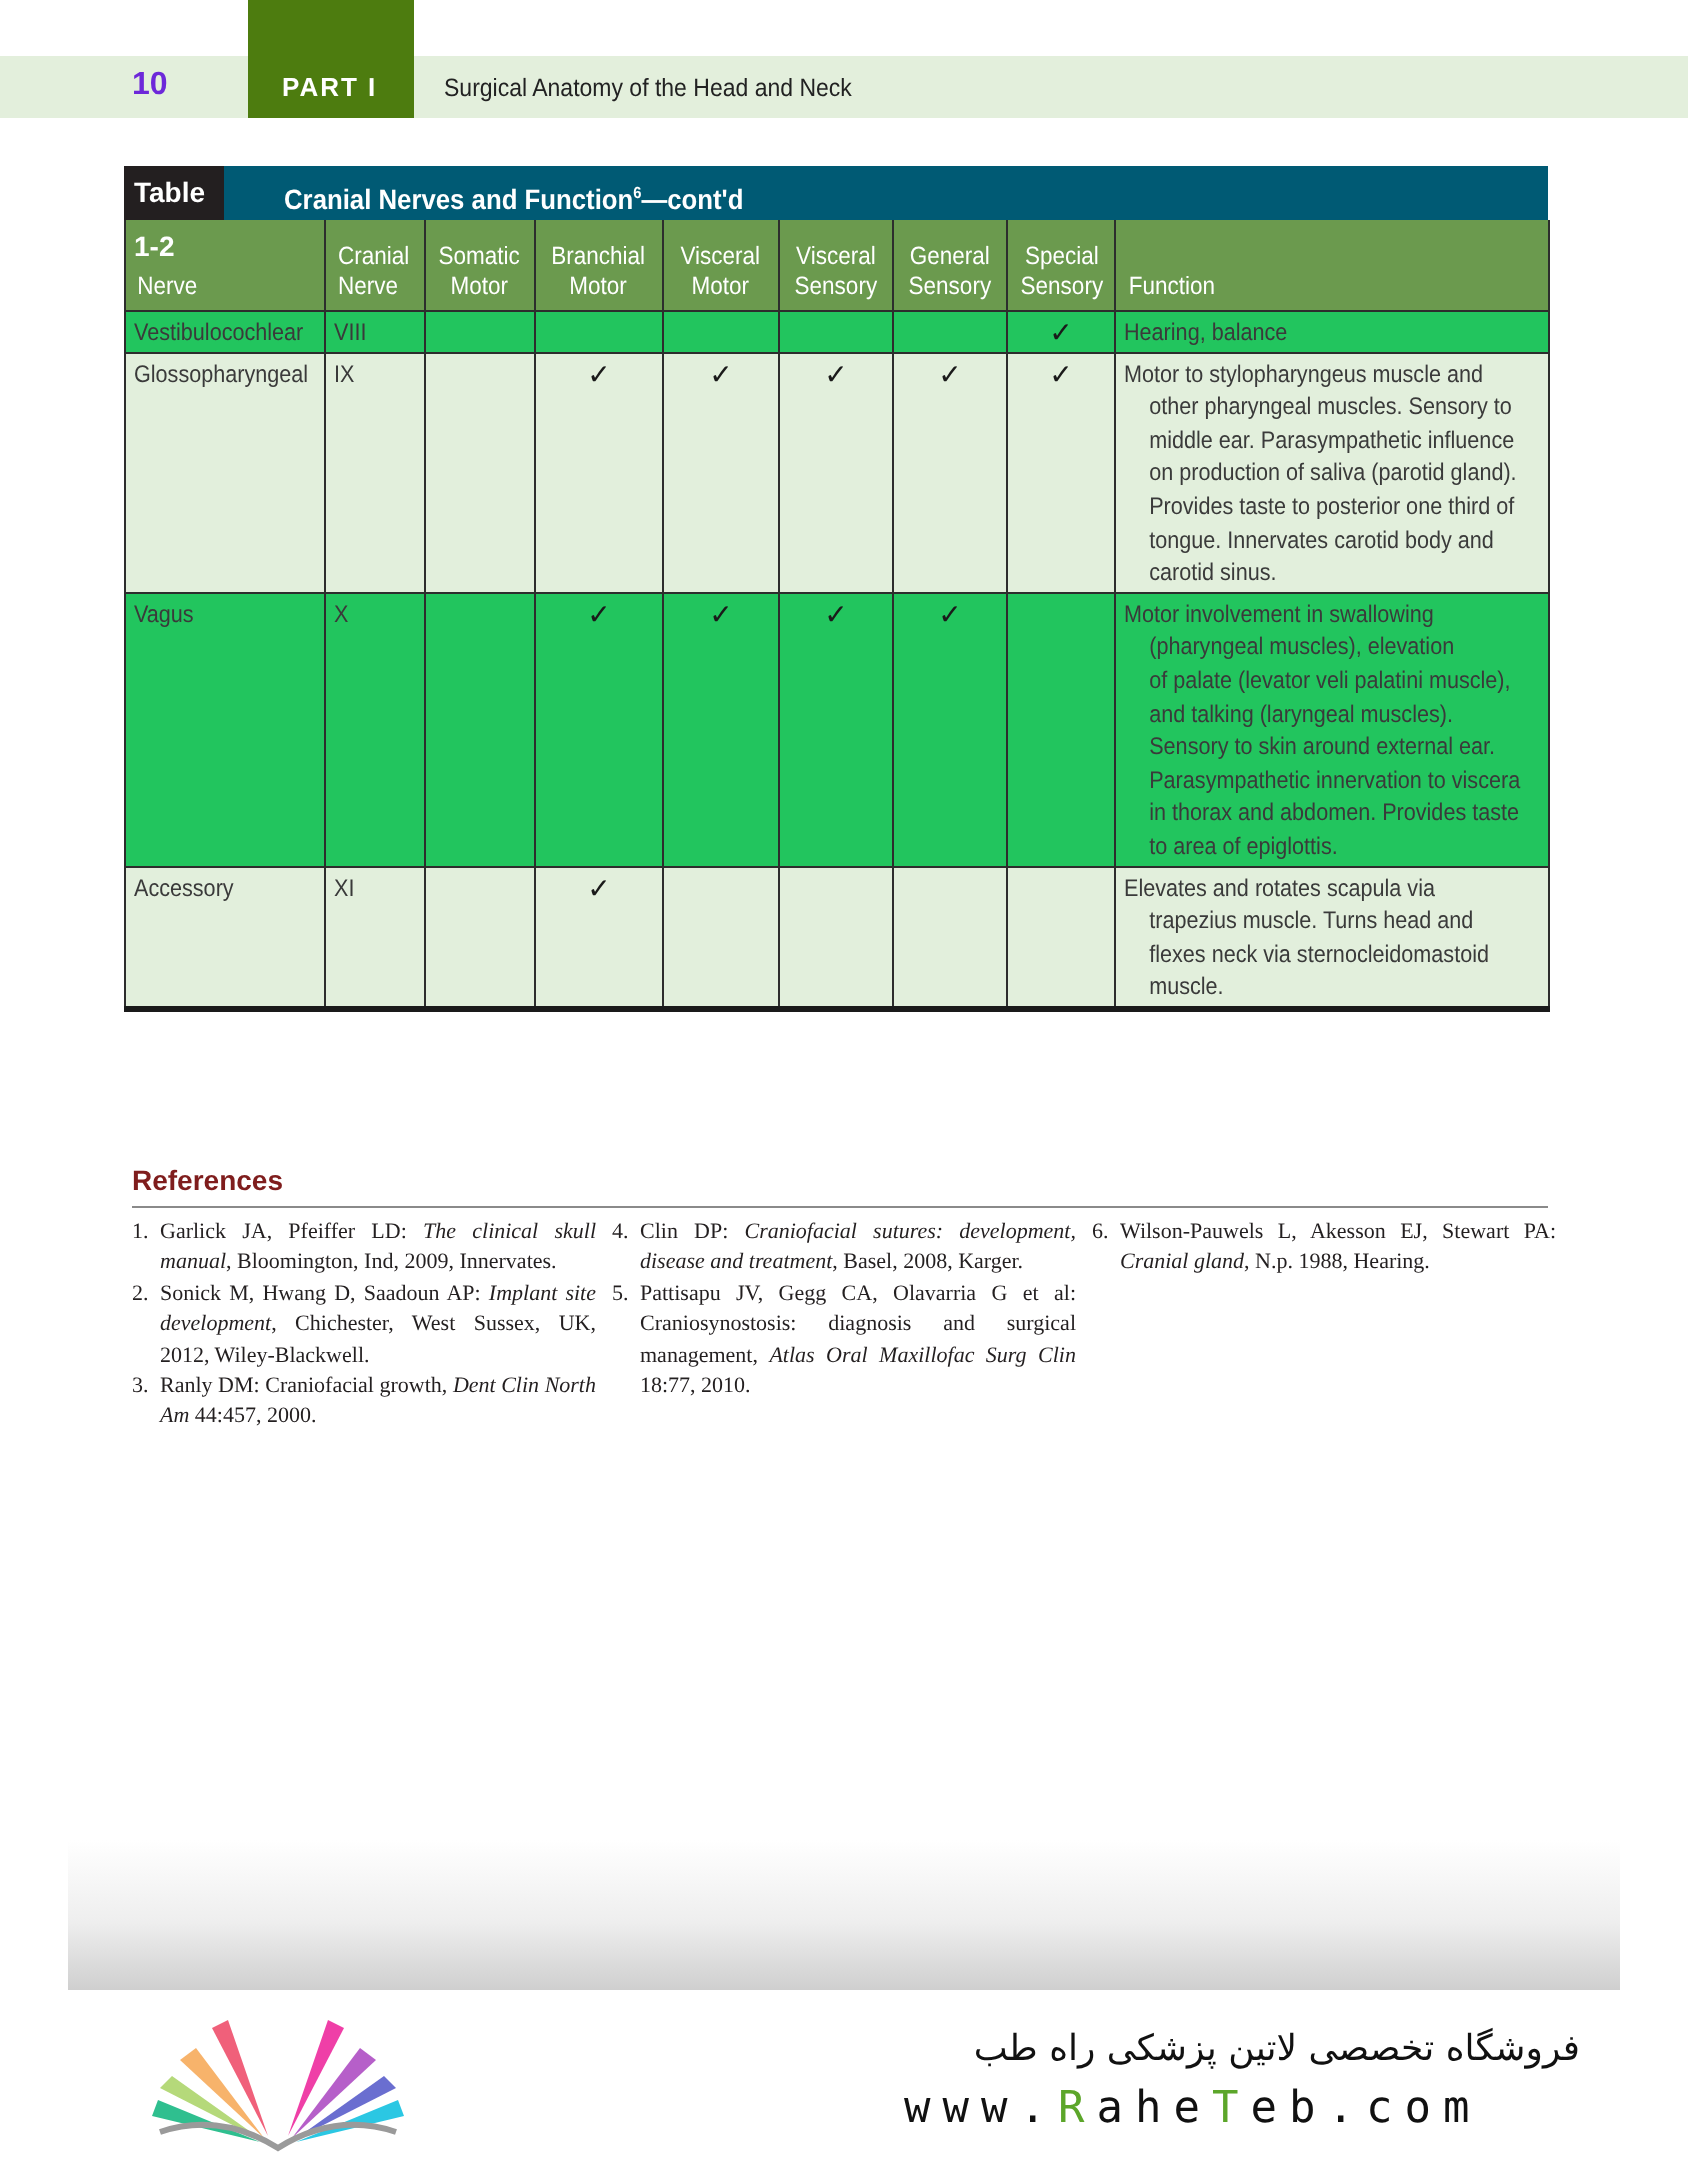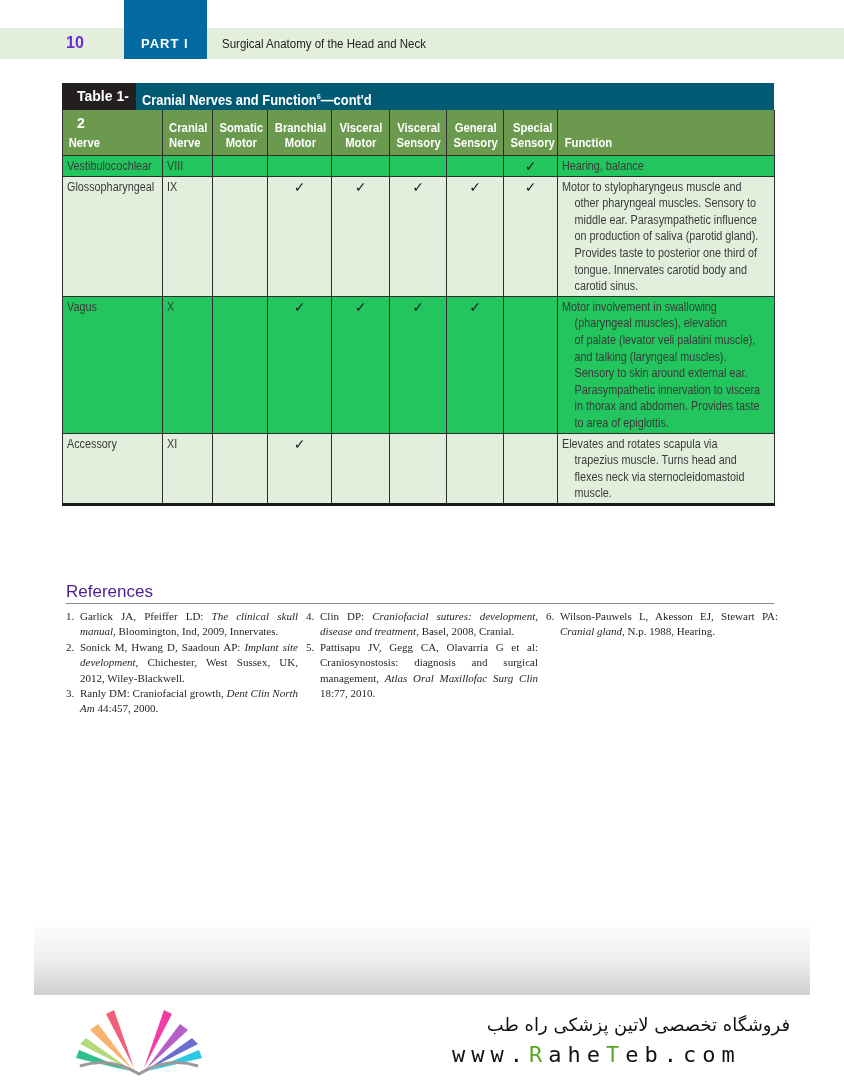--- a/index.html
+++ b/index.html
@@ -1,51 +1,51 @@
 <!DOCTYPE html>
 <html><head>
 <meta charset="utf-8">
 <style>
   html, body { margin:0; padding:0; }
   body { width:844px; height:1080px; position:relative; background:#ffffff; overflow:hidden;
          font-family:"Liberation Sans", sans-serif; color:#231f20; }
 
   
   .hdr-band { position:absolute; left:0; top:28px; width:844px; height:31px; background:#e3efdc; }
-  .hdr-part { position:absolute; left:124px; top:0; width:83px; height:59px; background:#0369a1; }
+  .hdr-part { position:absolute; left:124px; top:0; width:83px; height:59px; background:#4d7c0f; }
   .hdr-part span { position:absolute; left:17px; top:36px; color:#ffffff; font-weight:bold; font-size:13px; letter-spacing:1px; }
   .hdr-page { position:absolute; left:66px; top:34px; font-size:16px; font-weight:bold; color:#6d28d9; }
   .hdr-title { position:absolute; left:222px; top:37px; font-size:12.5px; color:#222; transform:scaleX(0.92); transform-origin:left; }
 
   
   .tbl { position:absolute; left:62px; top:83px; width:712px; }
   .tbl-title { height:27px; background:#005a74; position:relative; }
-  .tbl-label { position:absolute; left:0; top:0; height:27px; width:74px; background:#231f20; color:#fff;
-               font-weight:bold; font-size:14px; line-height:27px; padding-left:15px; box-sizing:border-box; }
+  .tbl-label { position:absolute; left:0; top:0; height:27px; width:50px; background:#231f20; color:#fff;
+               font-weight:bold; font-size:14px; line-height:27px; padding-left:5px; box-sizing:border-box; }
   .tbl-caption { position:absolute; left:80px; top:0; line-height:27px; color:#fff; font-weight:bold; font-size:14px; transform:scaleX(0.92); transform-origin:left; white-space:nowrap; }
   .tbl-caption sup { font-size:8px; }
 
   table { border-collapse:collapse; width:712px; table-layout:fixed; }
   th, td { border:1.5px solid #2d2d2d; padding:0 4px; vertical-align:top; font-size:12px; }
-  th { background:#6b9a4e; color:#fff; font-weight:bold; height:41px; vertical-align:bottom; padding-bottom:4px;
+  th { background:#6b9a4e; color:#fff; font-weight:normal; height:41px; vertical-align:bottom; padding-bottom:4px;
        font-size:12.5px; line-height:15px; text-align:center; border-top:none; }
   th.left { text-align:left; }
   th .hl { display:inline-block; transform:scaleX(0.9); }
   tr.light td { background:#e2efdc; }
   tr.dark td { background:#22c55e; }
   td { color:#3a3a3a; line-height:16.6px; padding-top:2px; padding-bottom:1px; }
   td.chk { text-align:center; font-size:14px; color:#1a1a1a; }
   td .t { display:inline-block; transform:scaleX(0.9); transform-origin:left; white-space:nowrap; }
   td.fn { padding-left:4px; }
   td.fn .line { display:block; white-space:nowrap; transform:scaleX(0.9); transform-origin:left; }
   td.fn .line.ind { padding-left:14px; }
   table { border-bottom:3px solid #1a1a1a; }
 
   
-  .refs-title { position:absolute; left:66px; top:582px; font-size:17px; font-weight:normal; color:#4c1d95; }
+  .refs-title { position:absolute; left:66px; top:582px; font-size:14px; font-weight:bold; color:#7f1d1d; }
   .refs-rule { position:absolute; left:66px; top:603px; width:708px; height:1px; background:#8a8a8a; }
   .ref-col { position:absolute; top:609px; width:232px; font-family:"Liberation Serif", serif; font-size:11px; line-height:15.4px; color:#231f20; }
   .ref { position:relative; padding-left:14px; text-align:justify; }
   .ref .num { position:absolute; left:0; top:0; }
   .ref i { font-style:italic; }
 
   
   .shade { position:absolute; left:34px; top:920px; width:776px; height:75px;
            background:linear-gradient(to bottom, #ffffff 0%, #eeeeee 55%, #cfcfcf 100%); }
   .brand-fa { position:absolute; left:440px; top:1014px; width:350px; text-align:right; font-size:18px; color:#111;
@@ -169,21 +169,21 @@
 </div>
 
 <div class="refs-title">References</div>
 <div class="refs-rule"></div>
 <div class="ref-col" id="refcol1" style="left:66px;">
     <div class="ref"><span class="num">1.</span><span>Garlick JA, Pfeiffer LD: </span><i>The clinical skull manual</i><span>, Bloomington, Ind, 2009, Innervates.</span></div>
     <div class="ref"><span class="num">2.</span><span>Sonick M, Hwang D, Saadoun AP: </span><i>Implant site development</i><span>, Chichester, West Sussex, UK, 2012, Wiley-Blackwell.</span></div>
     <div class="ref"><span class="num">3.</span><span>Ranly DM: Craniofacial growth, </span><i>Dent Clin North Am</i><span> 44:457, 2000.</span></div>
   </div>
 <div class="ref-col" id="refcol2" style="left:306px;">
-    <div class="ref"><span class="num">4.</span><span>Clin DP: </span><i>Craniofacial sutures: development, disease and treatment</i><span>, Basel, 2008, Cranial.</span></div>
+    <div class="ref"><span class="num">4.</span><span>Clin DP: </span><i>Craniofacial sutures: development, disease and treatment</i><span>, Basel, 2008, Karger.</span></div>
     <div class="ref"><span class="num">5.</span><span>Pattisapu JV, Gegg CA, Olavarria G et al: Craniosynostosis: diagnosis and surgical management, </span><i>Atlas Oral Maxillofac Surg Clin</i><span> 18:77, 2010.</span></div>
   </div>
 <div class="ref-col" id="refcol3" style="left:546px;">
     <div class="ref"><span class="num">6.</span><span>Wilson-Pauwels L, Akesson EJ, Stewart PA: </span><i>Cranial gland</i><span>, N.p. 1988, Hearing.</span></div>
   </div>
 
 <div class="shade"></div>
 <svg class="logo" viewBox="0 0 126 68">
   <path d="M58 60 L30 6 L38 2 Z" fill="#f0607a"></path>
   <path d="M56 61 L14 22 L22 16 Z" fill="#f7b36b"></path>

